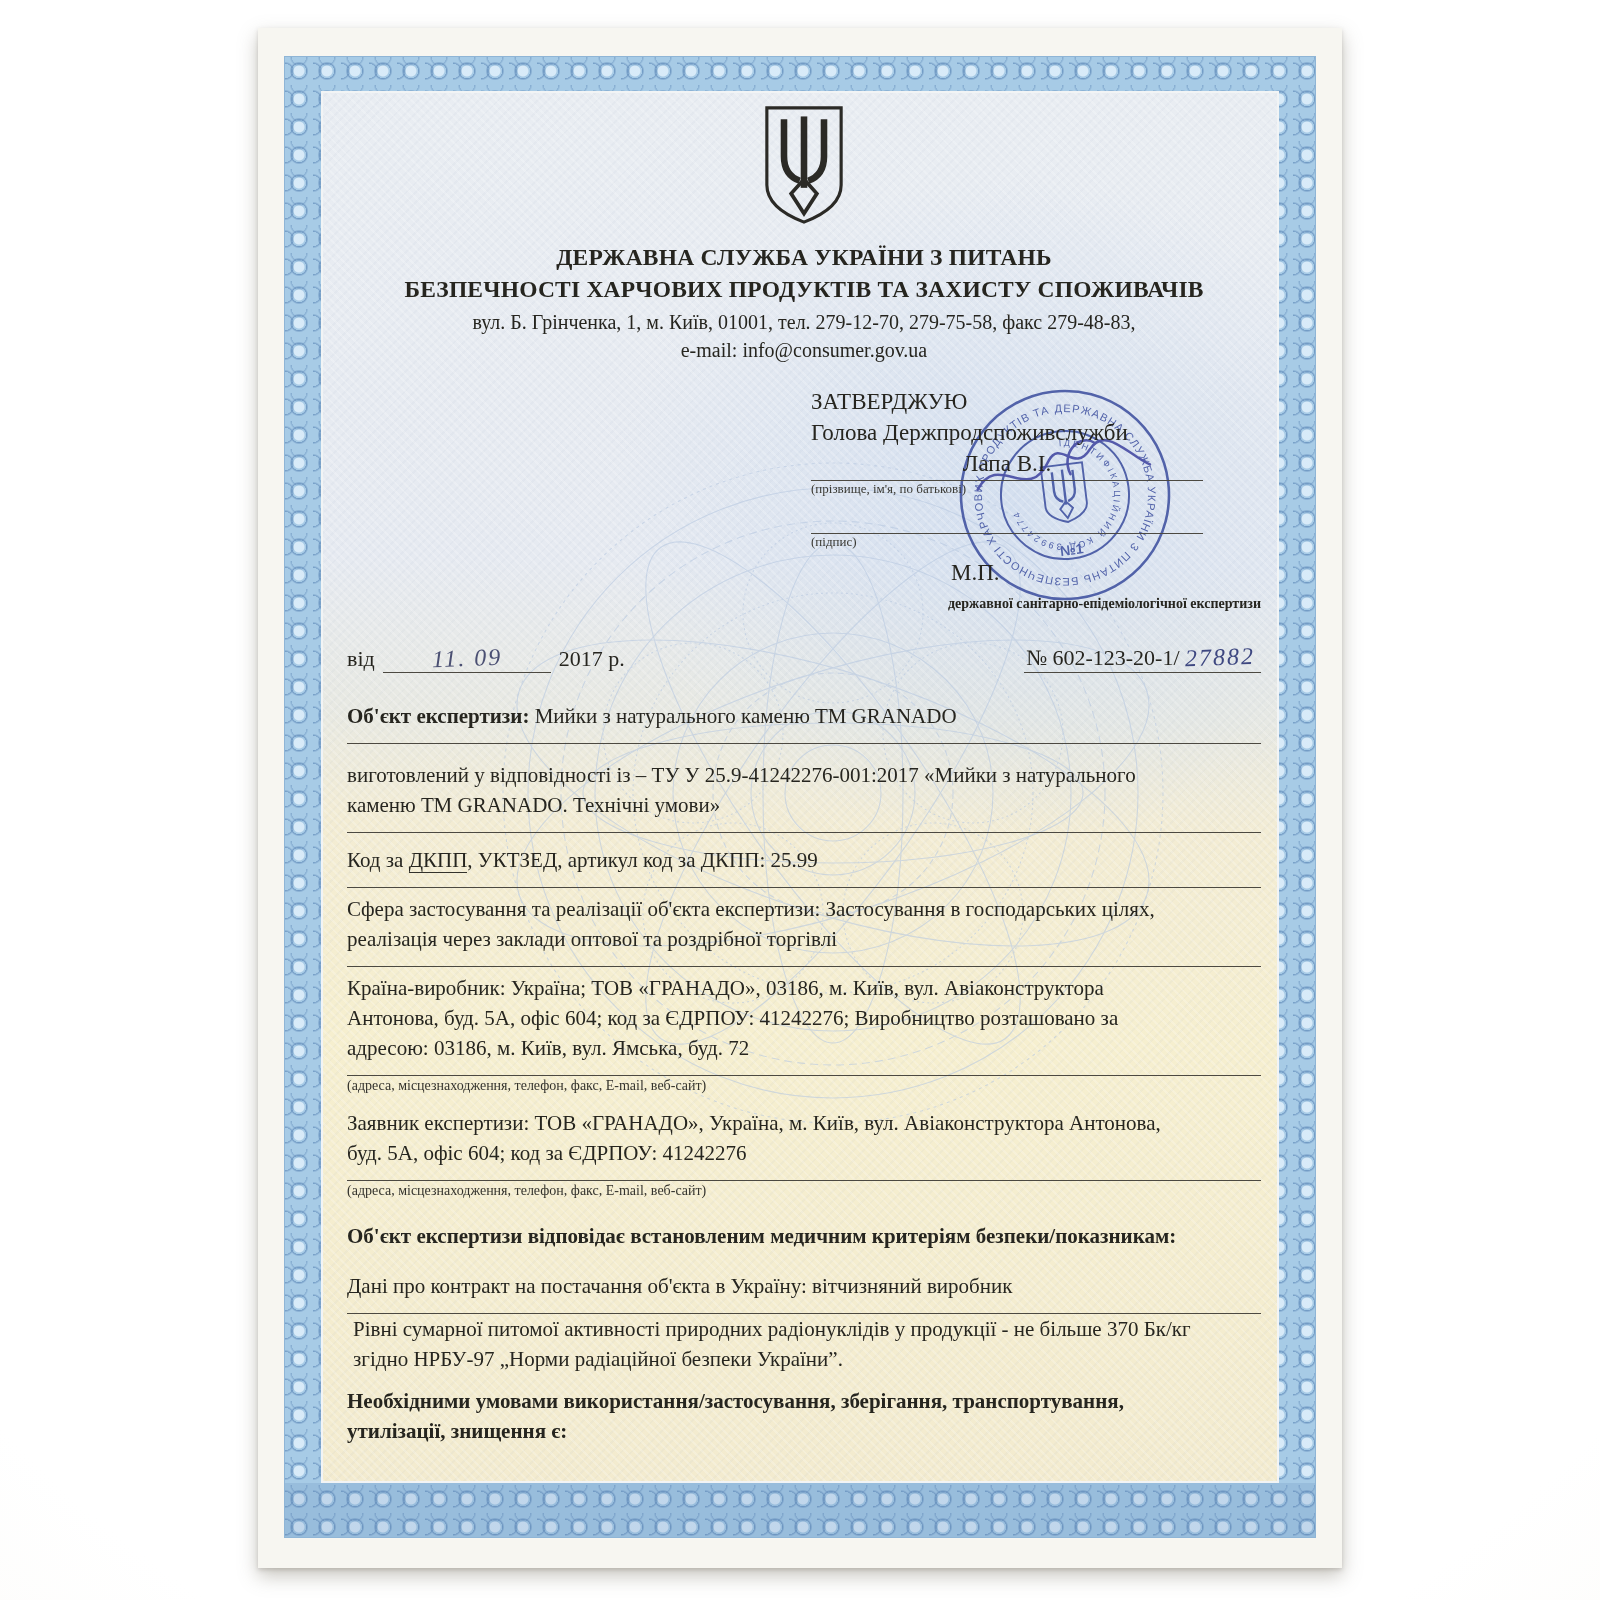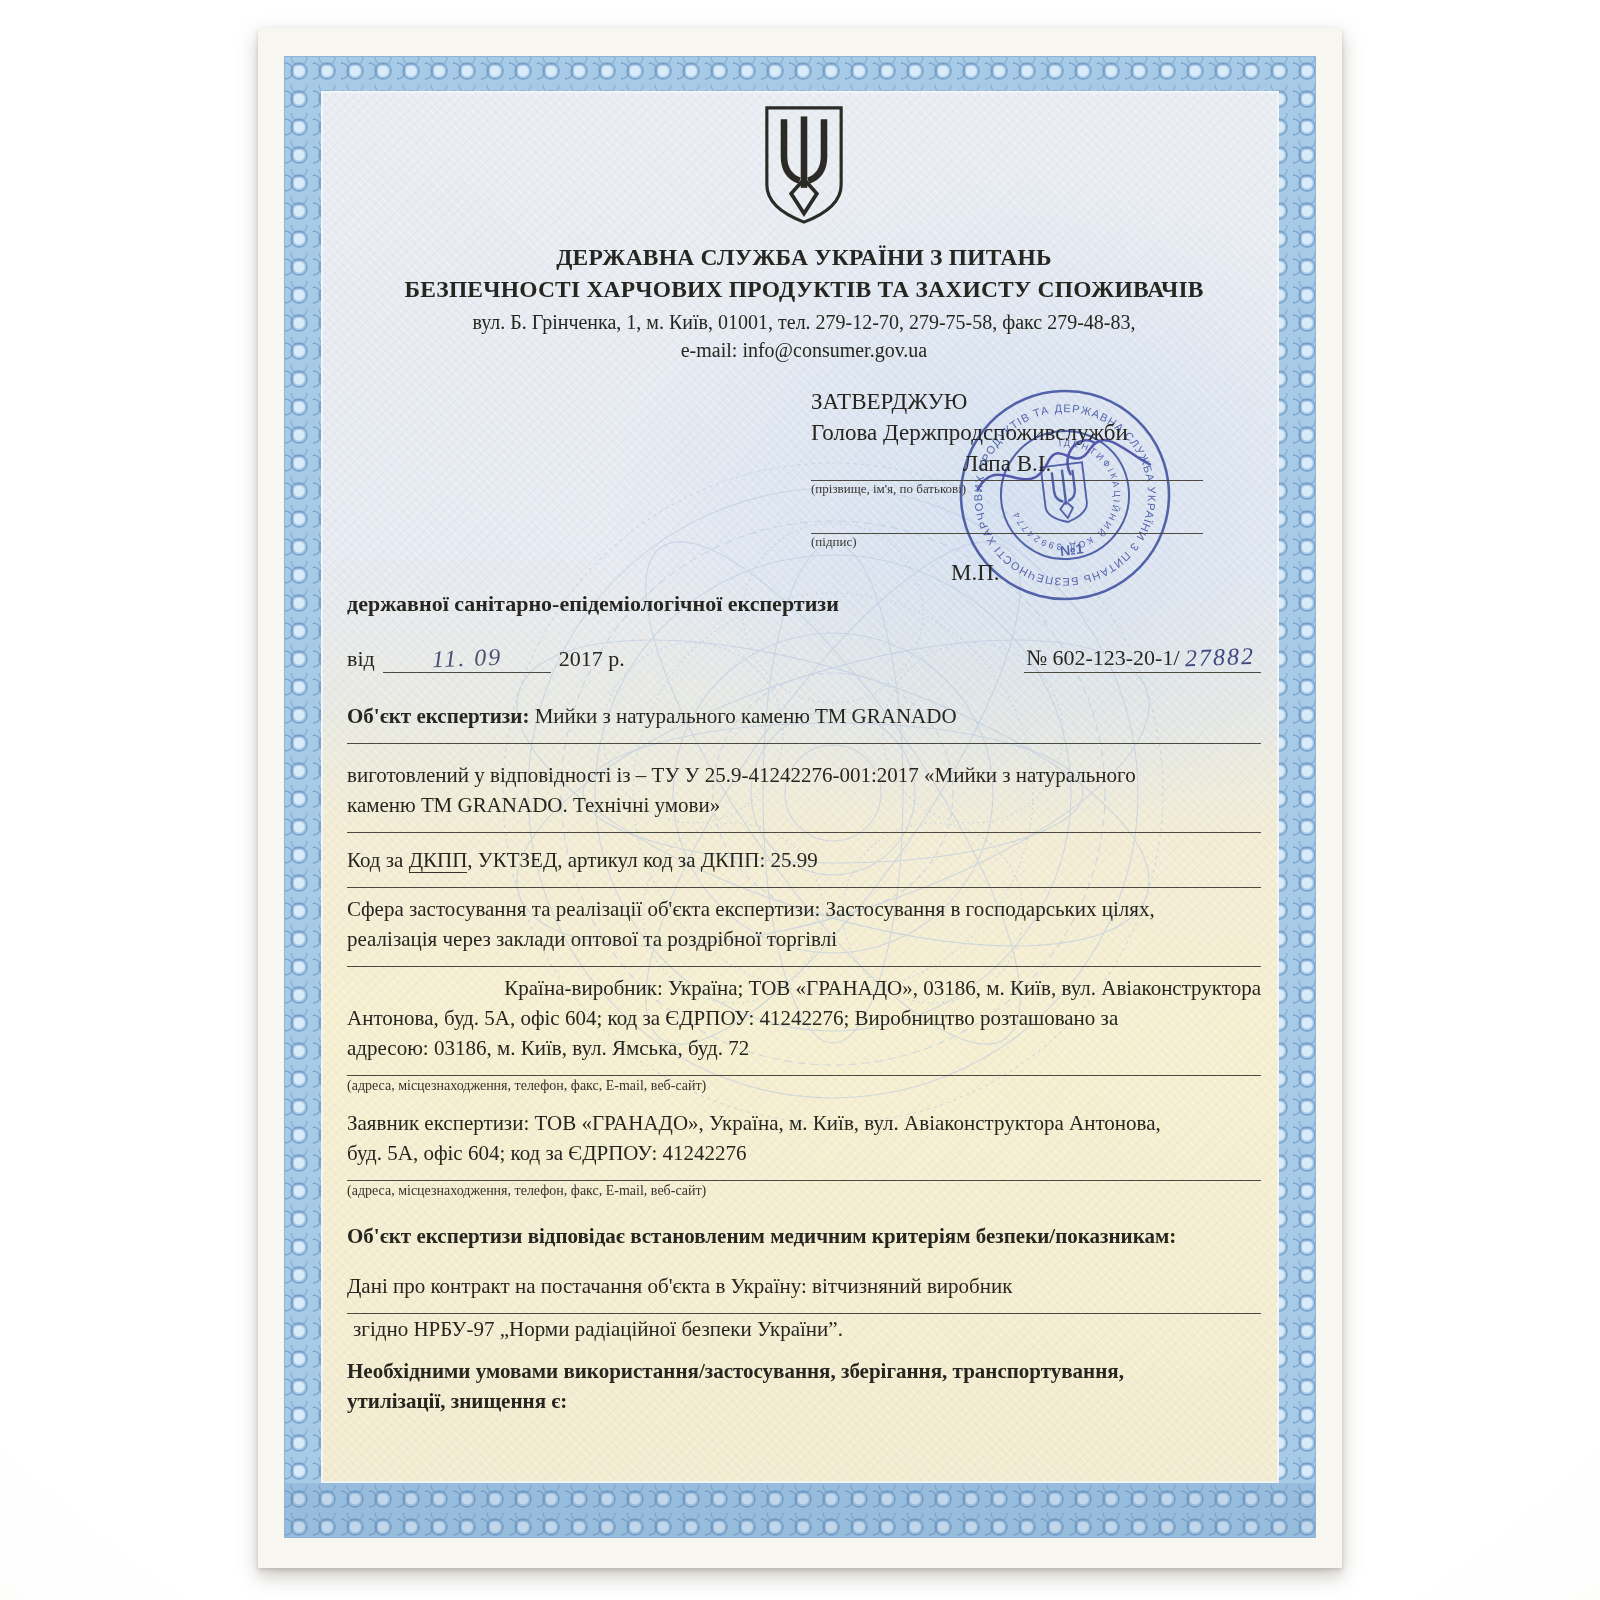--- a/index.html
+++ b/index.html
@@ -59,21 +59,21 @@
   .approve .a2{line-height:32px;}
   .name-row{text-align:center;line-height:30px;padding-bottom:1px;border-bottom:1.6px solid #4c4941;}
   .cap{font-size:13px;text-align:left;line-height:16px;color:#3a3933;}
   .sig-rule{margin-top:36px;border-bottom:1.6px solid #4c4941;height:0;}
   .mp{margin:8px 0 0 140px;line-height:30px;}
 
   .stamp{position:absolute;left:630px;top:290px;width:224px;height:224px;z-index:2;
          transform:rotate(-7deg);opacity:.88;}
 
   .title{font-weight:700;text-align:center;font-size:27px;letter-spacing:1.5px;margin-top:26px;line-height:34px;}
-  .subtitle{font-weight:700;text-align:left;font-size:22px;line-height:32px;}
+  .subtitle{font-weight:700;text-align:right;font-size:14px;line-height:32px;}
 
   .meta{display:flex;justify-content:space-between;align-items:flex-end;margin-top:24px;font-size:22px;}
   .wline{display:inline-block;width:168px;border-bottom:1.6px solid #4c4941;text-align:center;margin:0 8px;}
   .numline{border-bottom:1.6px solid #4c4941;padding:0 6px 1px 2px;}
   .hand{font-style:italic;color:#3d4780;letter-spacing:2px;font-size:24px;display:inline-block;transform:rotate(-2deg);}
   .hand.date{color:#4a4f72;}
 
   .row{font-size:21px;line-height:30px;white-space:nowrap;}
   .u{border-bottom:1.6px solid #4c4941;padding-bottom:12px;}
   .b{font-weight:700;}
@@ -196,32 +196,33 @@
         <div class="row" style="margin-top:16px;">виготовлений у відповідності із  –   ТУ У 25.9-41242276-001:2017 «Мийки з натурального</div>
         <div class="row u">каменю ТМ GRANADO. Технічні умови»</div>
 
         <div class="row u" style="margin-top:12px;">
           <span>Код за </span><span class="udk">ДКПП</span><span>, УКТЗЕД, артикул  код за ДКПП: 25.99</span>
         </div>
 
         <div class="row" style="margin-top:6px;">Сфера застосування та реалізації об'єкта експертизи:  Застосування в господарських цілях,</div>
         <div class="row u">реалізація через заклади оптової та роздрібної торгівлі</div>
 
-        <div class="row" style="margin-top:6px;text-align:right;">Країна-виробник:  Україна; ТОВ «ГРАНАДО», 03186, м. Київ, вул.  Авіаконструктора</div>
+        <div class="row" style="margin-top:6px;">Країна-виробник:  Україна; ТОВ «ГРАНАДО», 03186, м. Київ, вул.  Авіаконструктора</div>
         <div class="row">Антонова, буд. 5А, офіс 604; код за ЄДРПОУ: 41242276; Виробництво розташовано за</div>
         <div class="row u">адресою: 03186,  м. Київ, вул.  Ямська, буд. 72</div>
         <div class="ccap">(адреса, місцезнаходження, телефон, факс, E-mail, веб-сайт)</div>
 
         <div class="row" style="margin-top:14px;">Заявник експертизи:  ТОВ «ГРАНАДО», Україна, м. Київ, вул.  Авіаконструктора Антонова,</div>
         <div class="row u">буд. 5А, офіс 604; код за ЄДРПОУ: 41242276</div>
         <div class="ccap">(адреса, місцезнаходження, телефон, факс, E-mail, веб-сайт)</div>
 
         <div class="row b" style="margin-top:22px;">Об'єкт експертизи відповідає встановленим медичним критеріям безпеки/показникам:</div>
 
         <div class="row u" style="margin-top:20px;">Дані про контракт на постачання об'єкта в Україну: вітчизняний виробник</div>
+        <div class="row" style="padding-left:6px;">Рівні сумарної питомої активності природних радіонуклідів у продукції - не більше 370 Бк/кг</div>
         <div class="row" style="padding-left:6px;">згідно НРБУ-97 „Норми радіаційної безпеки України”.</div>
 
         <div class="row b" style="margin-top:12px;">Необхідними умовами використання/застосування, зберігання, транспортування,</div>
         <div class="row b">утилізації, знищення є:</div>
 
       </div>
     </div>
   </div>
 </div>
 

